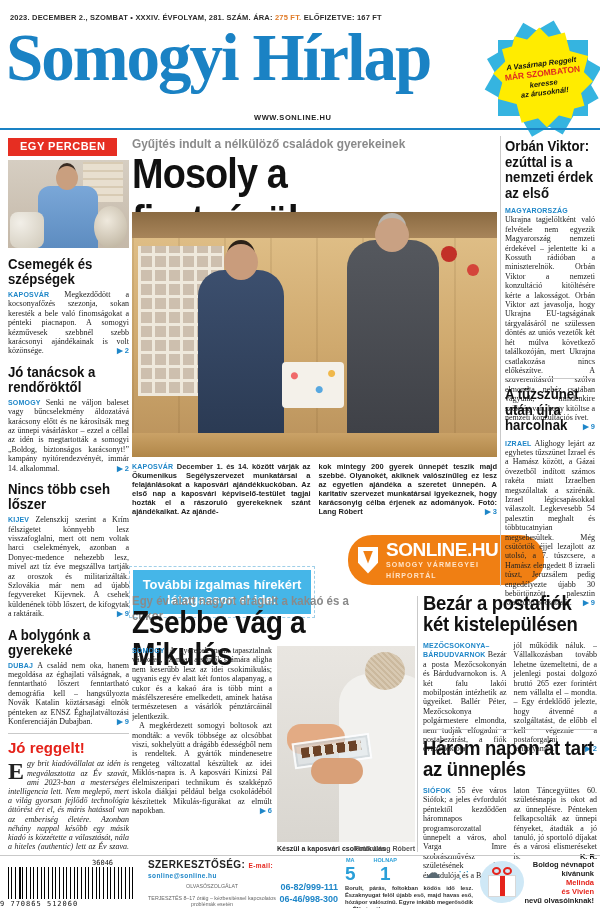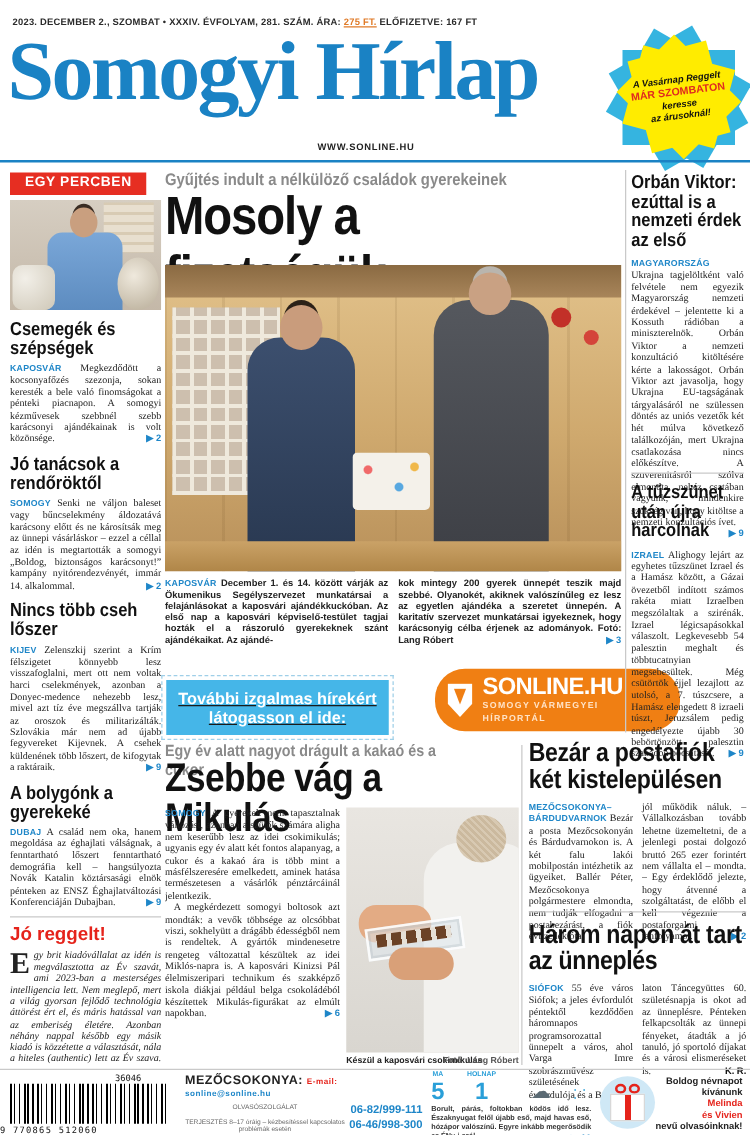--- a/index.html
+++ b/index.html
@@ -12,21 +12,21 @@
   .tag  { color:#1e86c8; font:bold 7px/1 "Liberation Sans", sans-serif; letter-spacing:.2px; }
   .body { font:8px/9.4px "Liberation Serif", serif; text-align:justify; color:#222; }
   .pr   { float:right; color:#1e86c8; font:bold 7.5px/9px "Liberation Sans", sans-serif; padding-left:4px; }
   .sig  { float:right; font:bold 7.5px/9px "Liberation Sans", sans-serif; color:#111; }
   .hl   { font-weight:bold; color:#111; font-family:"Liberation Sans", sans-serif; }
   .kick { color:#8a8a8a; font-weight:bold; font-family:"Liberation Sans", sans-serif; }
   .vdiv, .hdiv { position:absolute; background:#c9c9c9; }
 
   
   .topbar { position:absolute; left:10px; top:14px; right:10px; font:bold 7.5px/1 "Liberation Sans", sans-serif; color:#2b2b2b; letter-spacing:.2px; }
-  .topbar .price { color:#e07b28;text-decoration:underline; }
+  .topbar .price { color:#e07b28; }
   .masthead { position:absolute; left:6px; top:24px; font:bold 67px/1 "Liberation Serif", serif; color:#1a82c4; letter-spacing:-2px; white-space:nowrap; }
   .website  { position:absolute; left:254px; top:114px; font:bold 7.5px/1 "Liberation Sans", sans-serif; color:#222; letter-spacing:.6px; }
   .bluerule { position:absolute; left:0; right:0; top:128px; height:2px; background:#1a82c4; }
 
   
   .burst { position:absolute; left:487px; top:30px; width:112px; height:96px; }
   .burst .spike { position:absolute; inset:10%; }
   .burst .cy { background:#35b4e0; }
   .burst .ye { position:absolute; inset:16%; background:#ffec00; }
   .r0{transform:rotate(0deg);} .r30{transform:rotate(30deg);} .r60{transform:rotate(60deg);}
@@ -70,23 +70,23 @@
                         radial-gradient(circle at 60% 60%, #58a8e0 3px, rgba(0,0,0,0) 4px),
                         radial-gradient(circle at 80% 25%, #f0b84a 3px, rgba(0,0,0,0) 4px), #f4f1ea; }
   .mp-bauble1 { position:absolute; right:40px; top:34px; width:16px; height:16px; border-radius:50%; background:#c23028; }
   .mp-bauble2 { position:absolute; right:18px; top:52px; width:12px; height:12px; border-radius:50%; background:#d4443a; }
   .mp-table { position:absolute; left:0; bottom:0; width:100%; height:24px; background:linear-gradient(180deg,#caa267,#b08648); }
 
   .mcap { position:absolute; left:132px; top:462px; width:365px; display:flex; gap:8px; }
   .mcap .c { width:50%; font:bold 7.5px/9px "Liberation Sans", sans-serif; text-align:justify; color:#222; }
 
   
-  .banner-blue { position:absolute; left:133px; top:544px; width:178px; height:44px; background:#45b6e8;
+  .banner-blue { position:absolute; left:133px; top:570px; width:178px; height:44px; background:#45b6e8;
                  outline:1.5px dashed #9fcfe8; outline-offset:3px;
-                 display:flex; flex-direction:column; align-items:center; justify-content:center;text-decoration:underline; }
+                 display:flex; flex-direction:column; align-items:center; justify-content:center; }
   .banner-blue div { color:#fff; font:bold 13px/15px "Liberation Sans", sans-serif; }
   .banner-orange { position:absolute; left:320px; top:535px; width:196px; height:50px; border-radius:24px; background:#f07f13; display:flex; align-items:center; padding:0 10px; gap:8px;margin-left:28px; }
   .shield { width:20px; height:27px; background:#fff; clip-path:polygon(0 0,100% 0,100% 60%,50% 100%,0 60%); position:relative; flex:0 0 auto; }
   .shield i { position:absolute; left:5px; top:4px; width:10px; height:13px; background:#f07f13; clip-path:polygon(0 0,100% 0,50% 100%); }
   .b-or-txt .t1 { color:#fff; font:bold 19px/1 "Liberation Sans", sans-serif; letter-spacing:-.5px; }
   .b-or-txt .t2 { color:#ffe3c8; font:bold 7px/8.5px "Liberation Sans", sans-serif; letter-spacing:1.1px; margin-top:2px; }
 
   
   .mik-kick { position:absolute; left:132px; top:593px; width:283px; font-size:13px; }
   .mik-head { position:absolute; left:132px; top:606px; width:283px; font-size:32px; line-height:1; letter-spacing:-.5px; }
@@ -289,21 +289,21 @@
     </div>
   </div>
 
   <div class="hdiv f-hr"></div>
   <div class="footer">
     <div class="bc-num-top">36046</div>
     <div class="barcode"></div>
     <div class="bc-num-bot">9 770865 512060</div>
 
     <div class="ed">
-      <div class="row1"><span>MEZŐCSOKONYA:</span> <span class="em-lab">E-mail:</span> <span class="em">sonline@sonline.hu</span></div>
+      <div class="row1"><span>SZERKESZTŐSÉG:</span> <span class="em-lab">E-mail:</span> <span class="em">sonline@sonline.hu</span></div>
       <div class="line">
         <span class="lab">OLVASÓSZOLGÁLAT</span>
         <span class="tel">06-82/999-111</span>
       </div>
       <div class="line">
         <span class="lab">TERJESZTÉS 8–17 óráig – kézbesítéssel kapcsolatos problémák esetén</span>
         <span class="tel">06-46/998-300</span>
       </div>
 
     </div>

